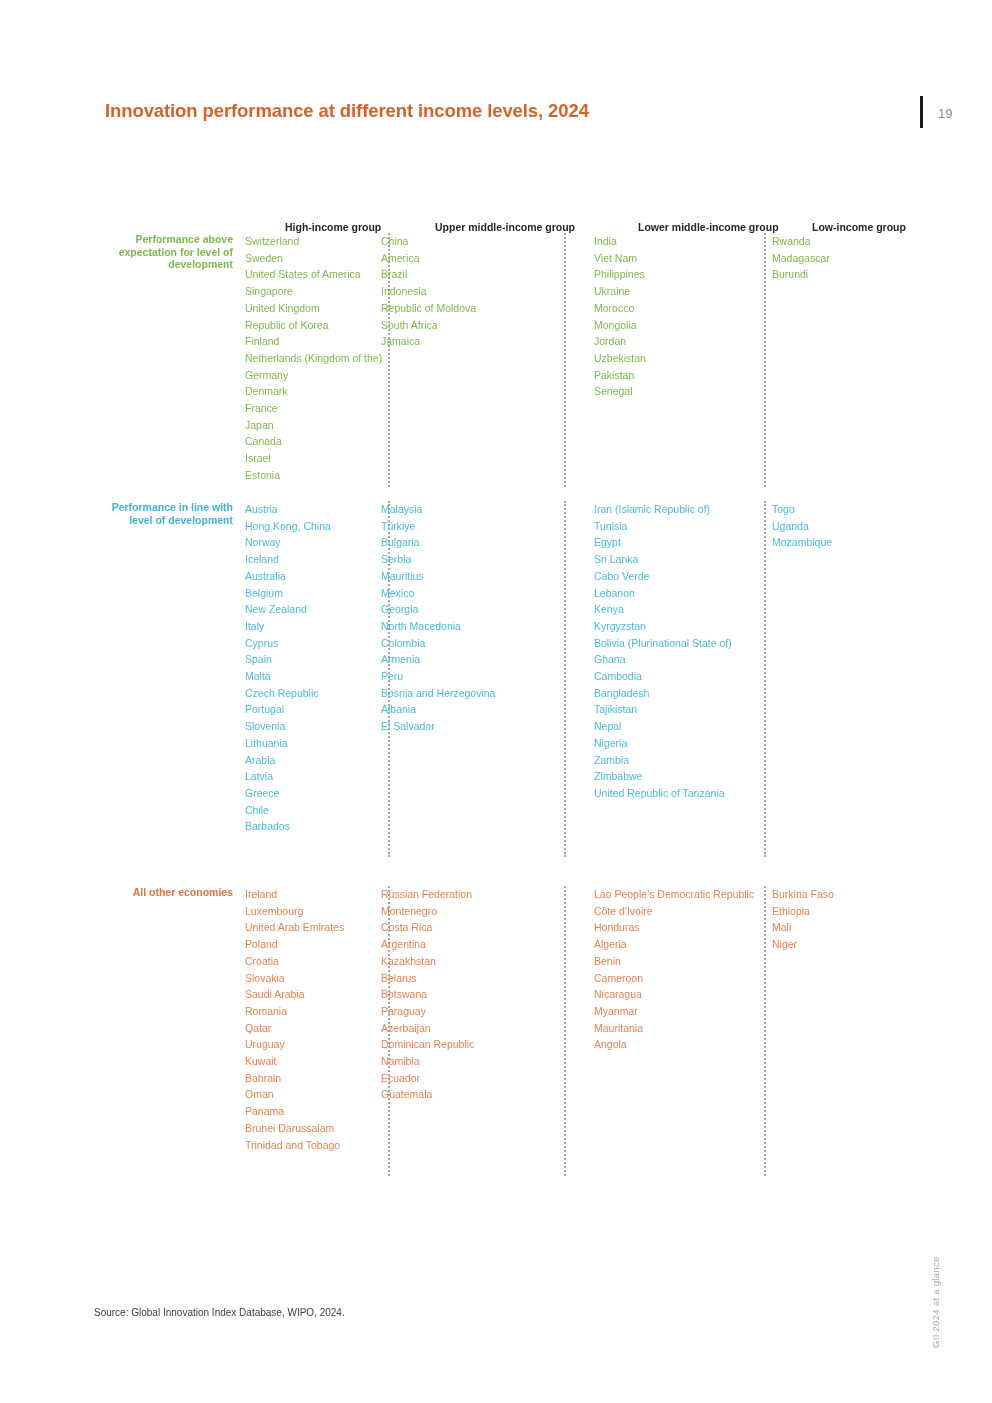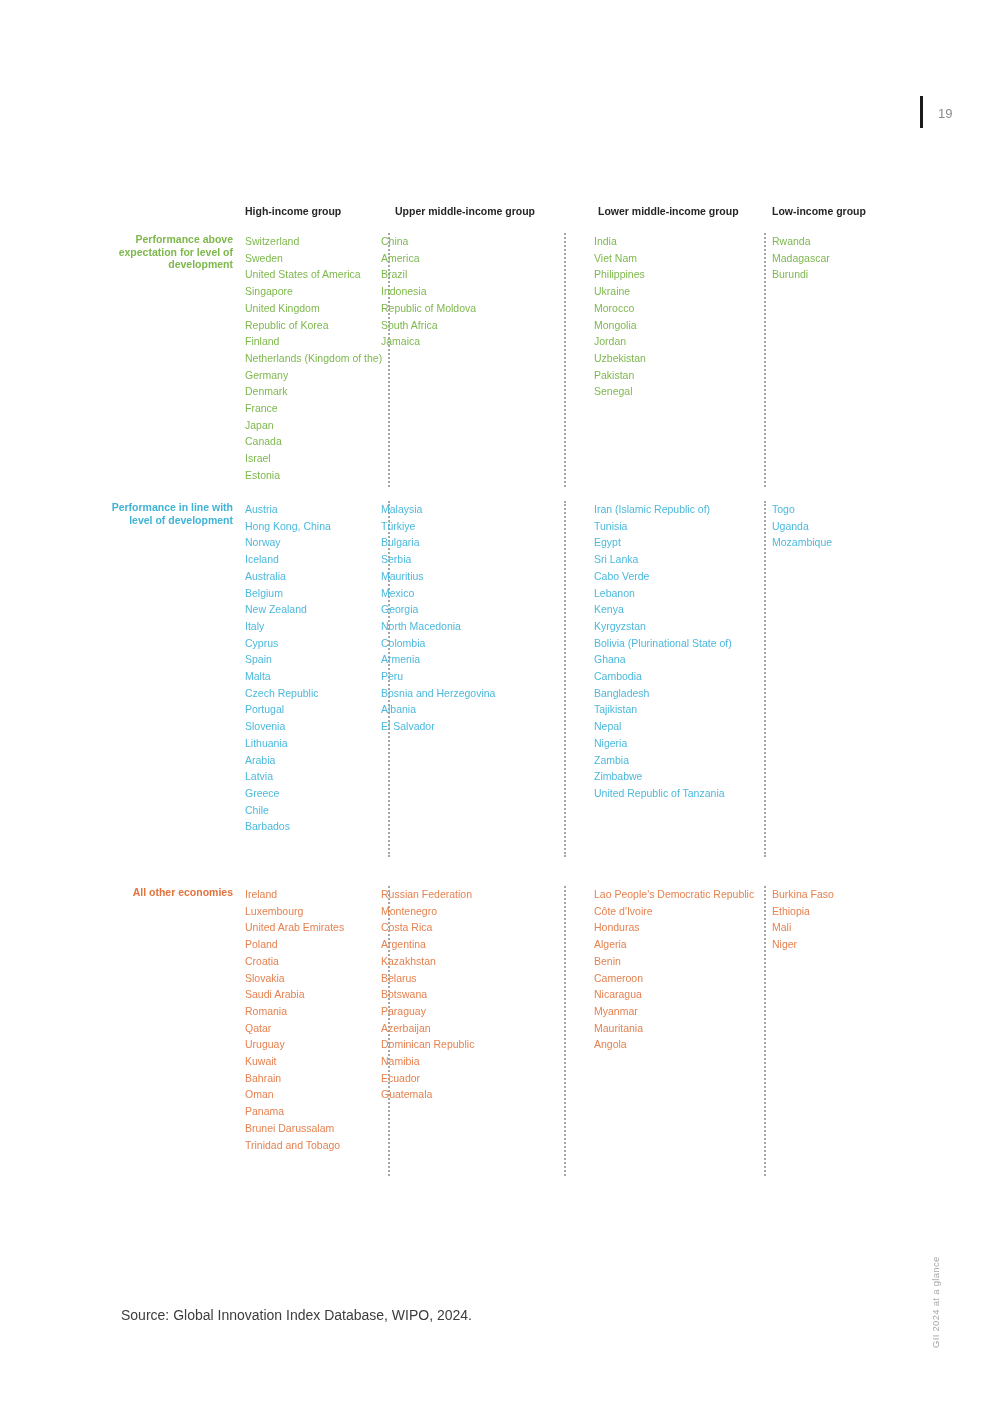--- a/index.html
+++ b/index.html
@@ -69,25 +69,26 @@
     top: 205px;
     width: 840px;
   }
 
   .col-headers {
     position: relative;
     height: 20px;
   }
   .col-header {
     position: absolute;
-    top: 0;
+    top: 16px;
     font-size: 10.5px;
     font-weight: bold;
     color: #262626;
     white-space: nowrap;
+    margin-left: 40px;
   }
   .ch0 { left: 140px; }
   .ch1 { left: 290px; }
   .ch2 { left: 467px; padding-left: 26px; }
   .ch3 { left: 667px; }
 
   
   .section {
     position: absolute;
     left: 0;
@@ -144,32 +145,33 @@
   .vs-a { left: 283px; }
   .vs-b { left: 459px; }
   .vs-c { left: 659px; }
   .vs-top    { top: 28px;  height: 254px; }
   .vs-mid    { top: 296px; height: 356px; }
   .vs-bottom { top: 681px; height: 290px; }
 
   
   .source-note {
     position: absolute;
-    left: 121px;
+    left: 94px;
     top: 1307px;
-    font-size: 14px;
+    font-size: 10px;
     color: #3d3d3d;
     white-space: nowrap;
   }
 </style>
 </head>
 <body>
 
 <div class="page">
 
+  <div class="page-title">Innovation performance at different income levels, 2024</div>
   <div class="page-marker"></div>
   <div class="page-number">19</div>
 
   <div class="side-label">GII 2024 at a glance</div>
 
   <div class="table">
 
     <div class="col-headers">
       <div class="col-header ch0">High-income group</div>
       <div class="col-header ch1">Upper middle-income group</div>

